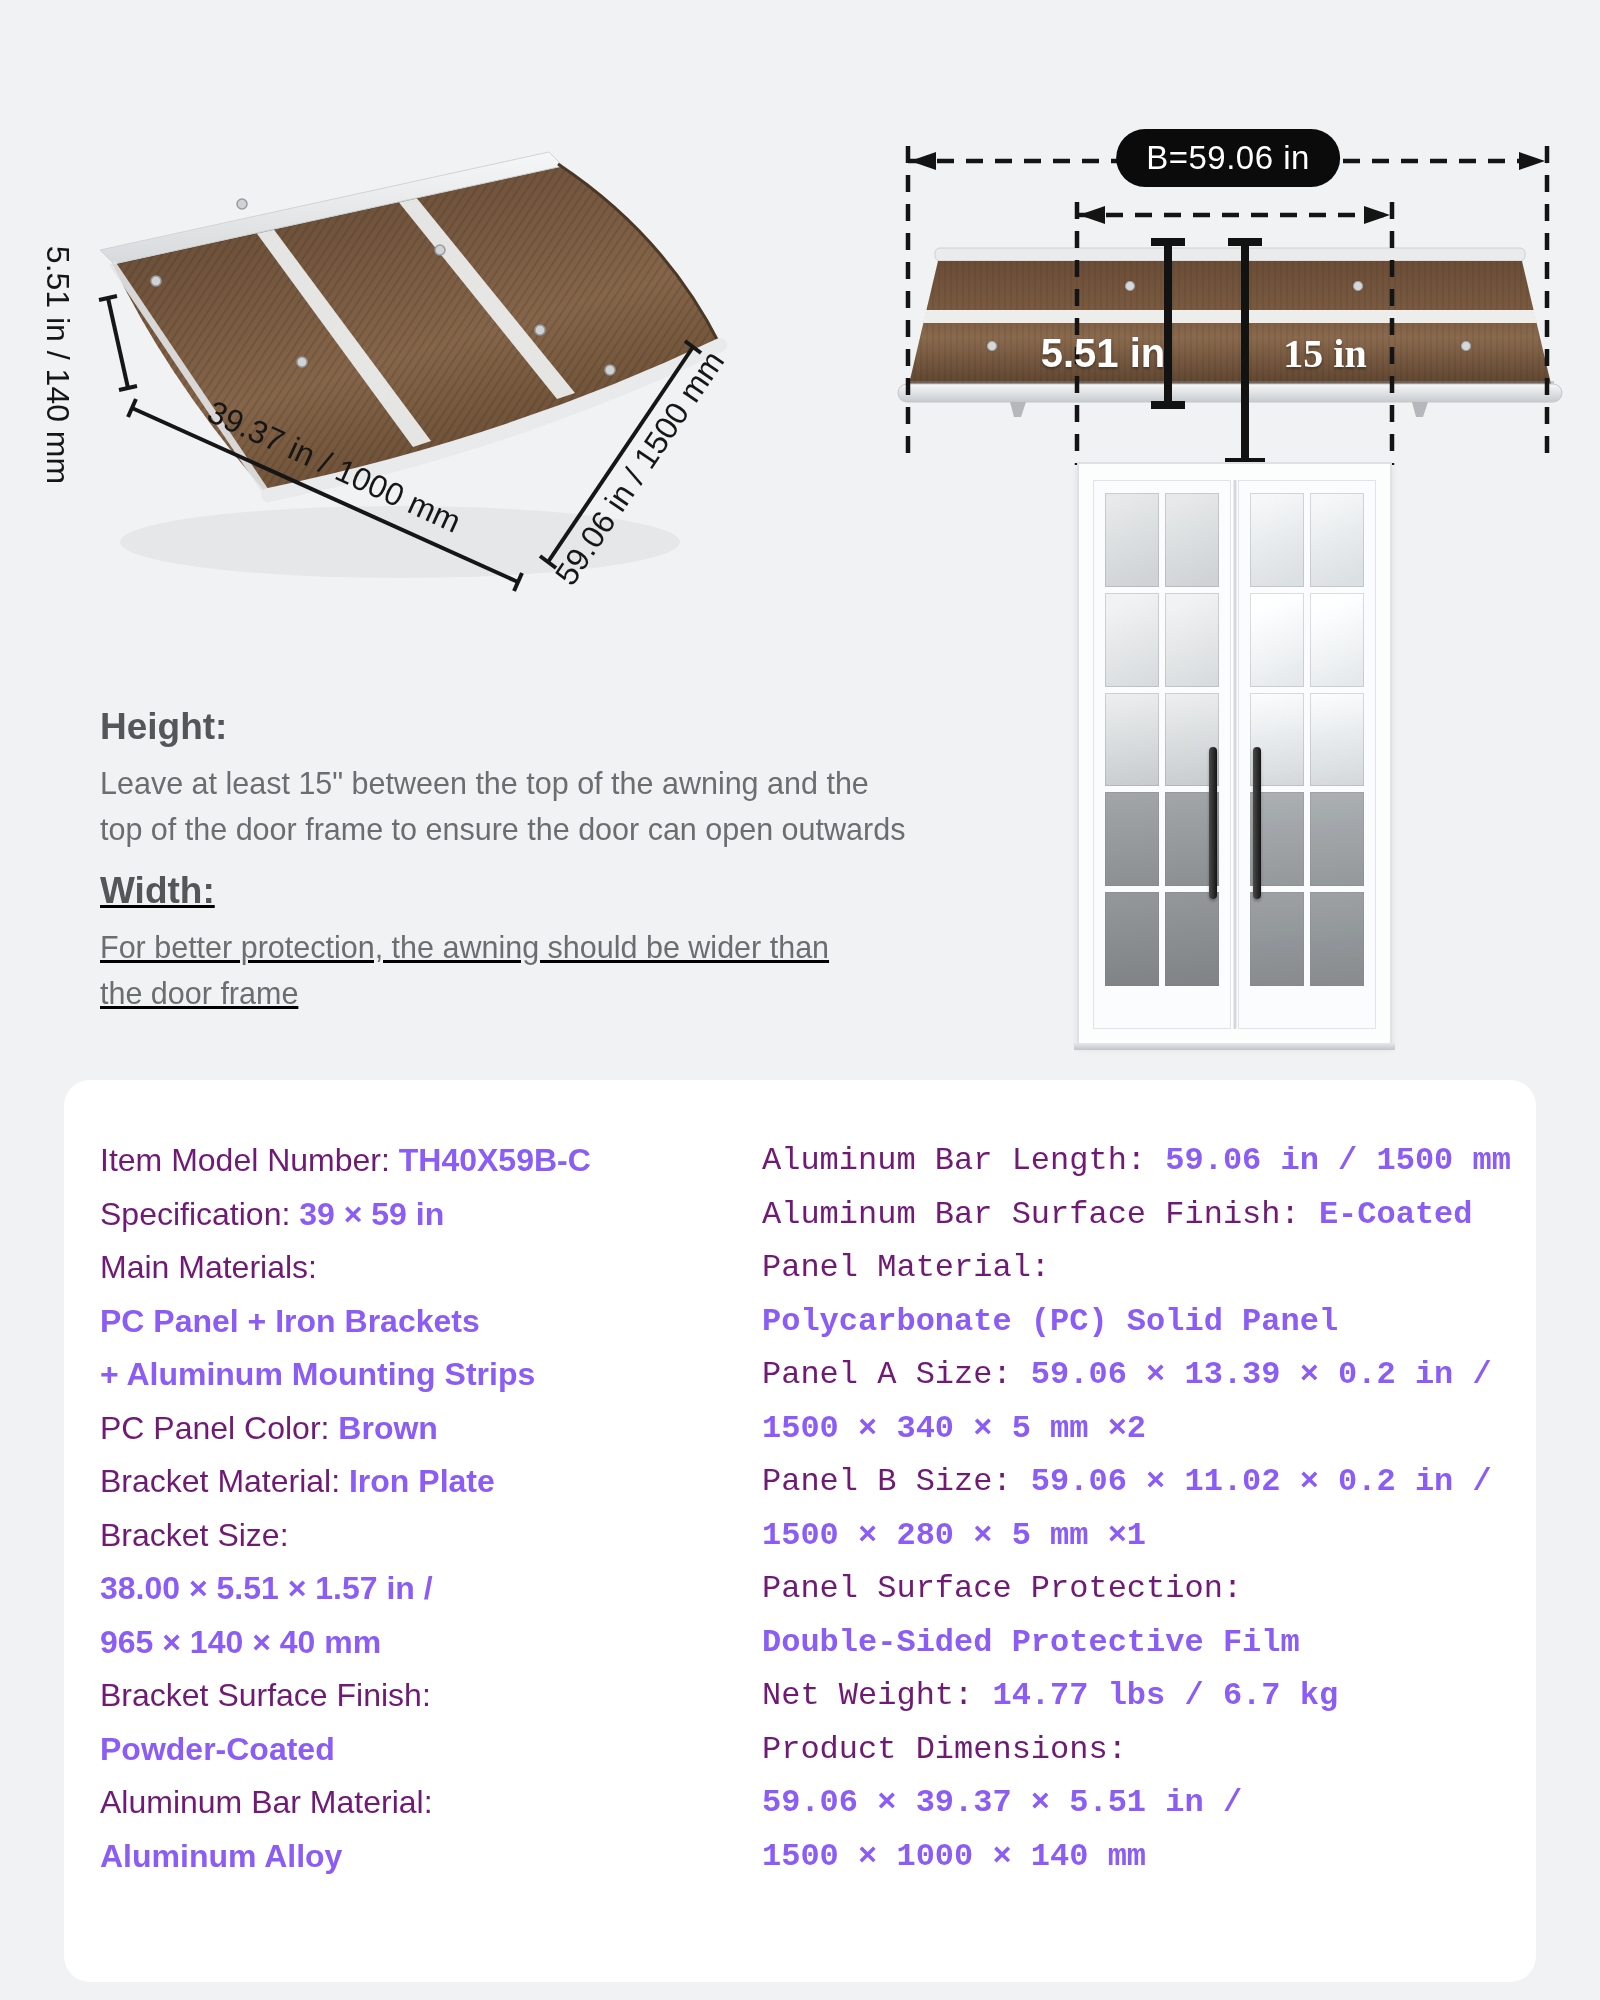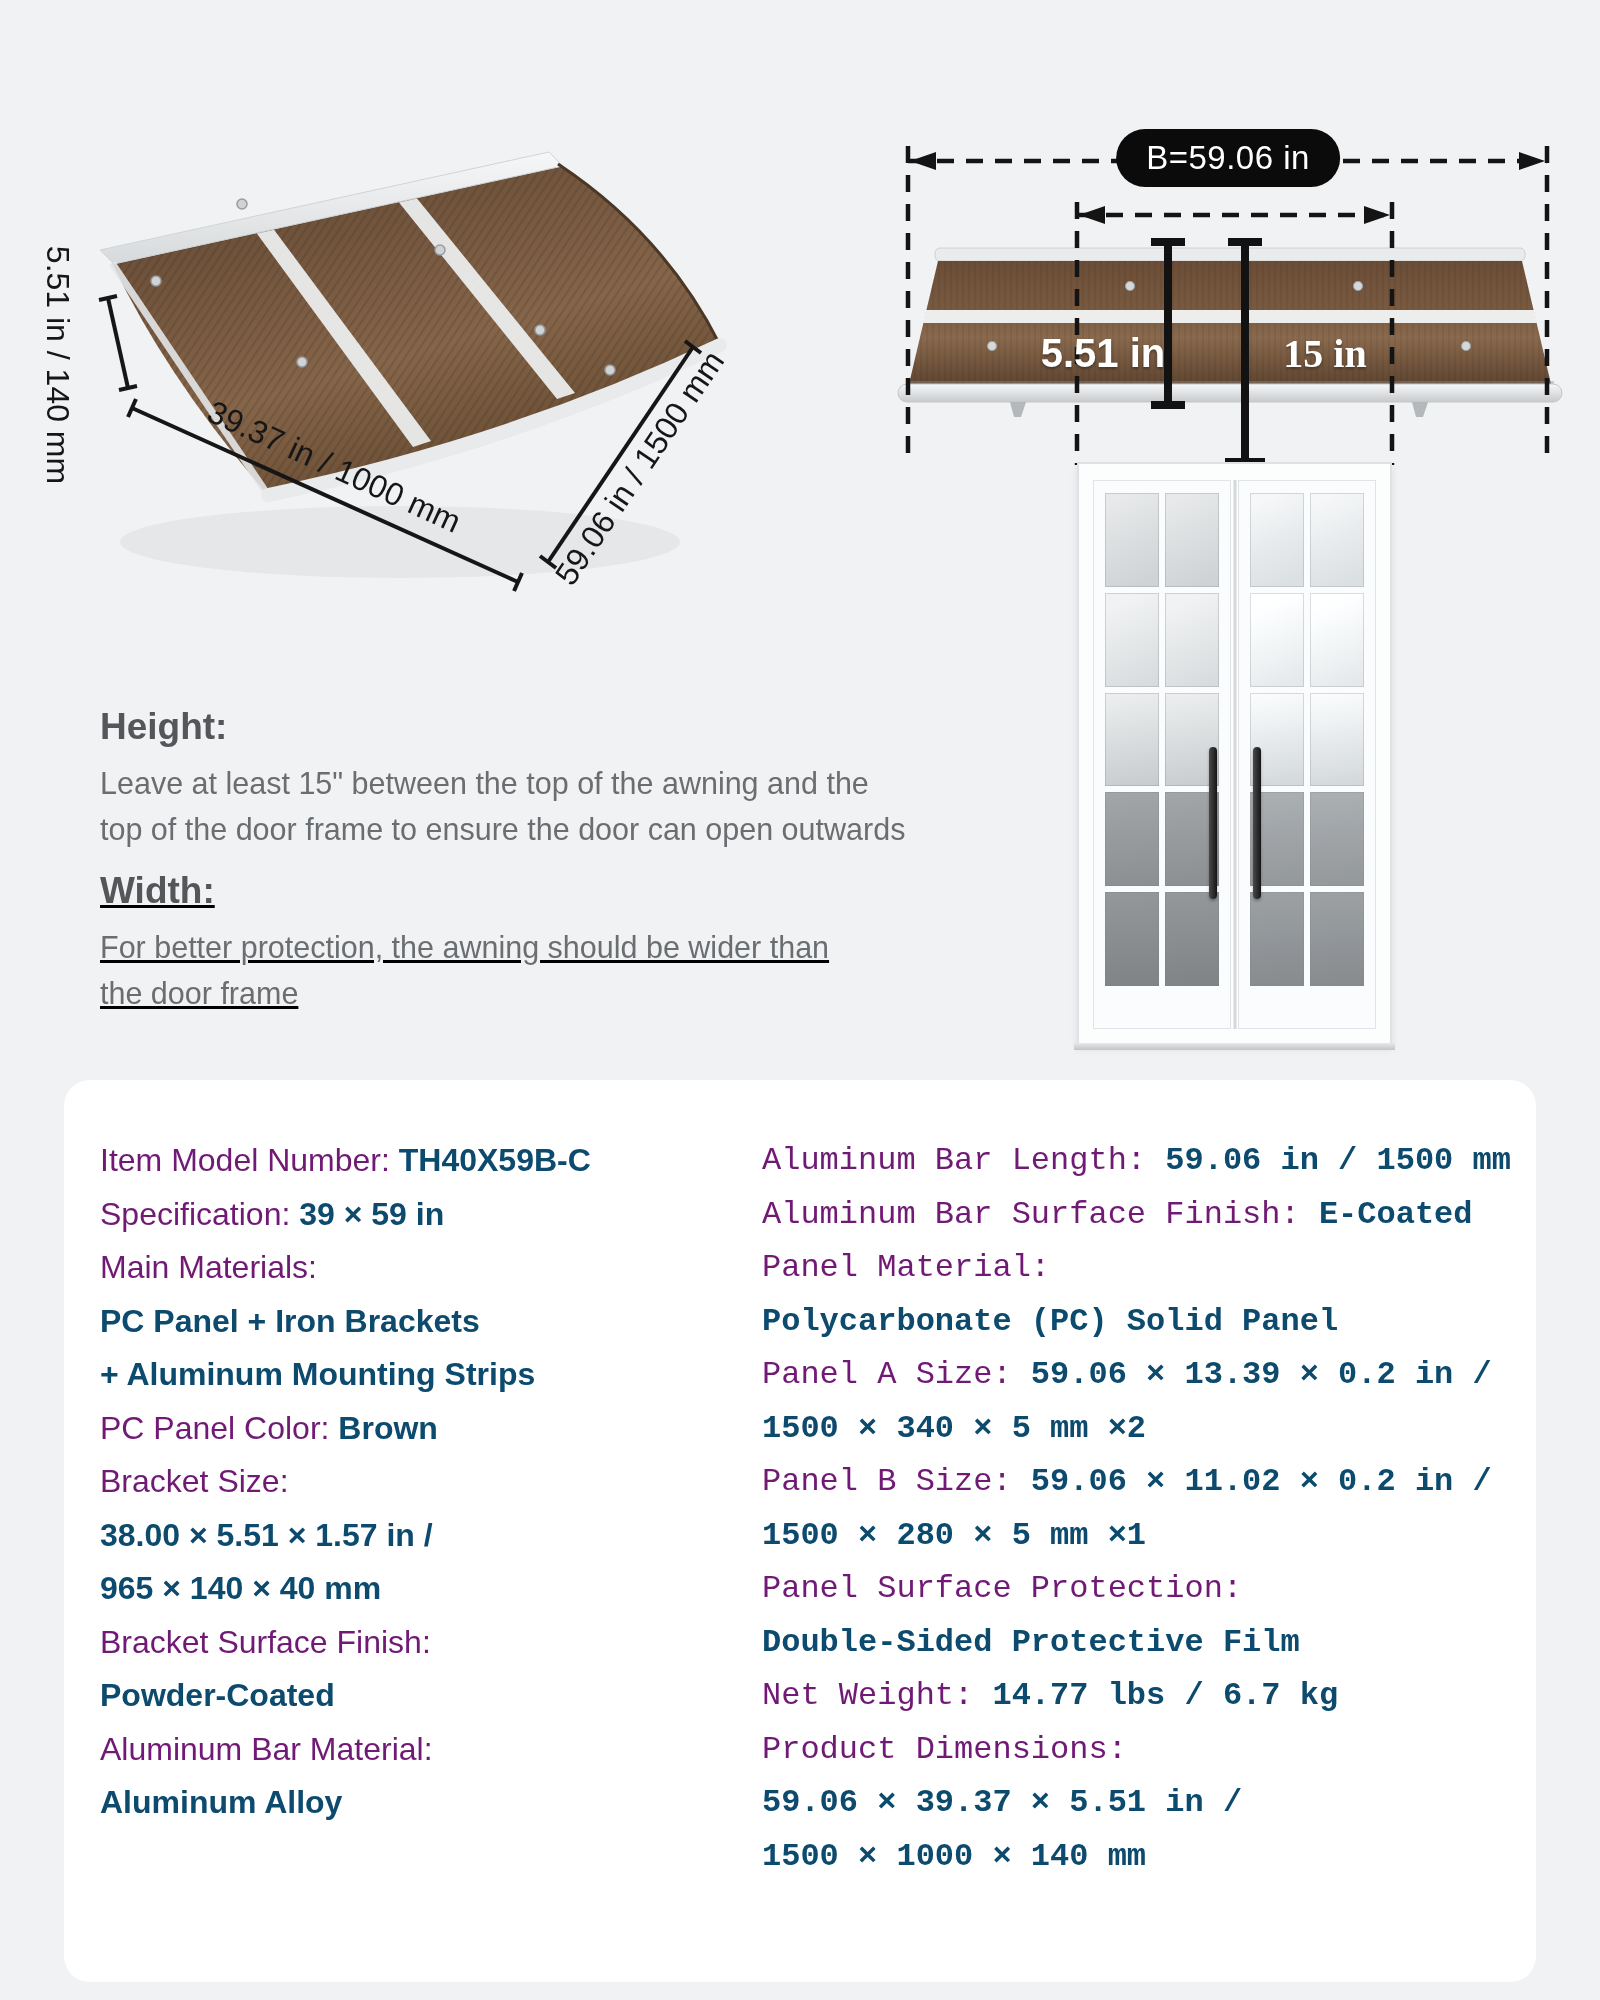--- a/index.html
+++ b/index.html
@@ -52,21 +52,21 @@
   .note{position:absolute;left:100px;width:820px;}
   .note-height{top:706px;} .note-width{top:870px;text-decoration:underline;}
   .note h3{font-size:37px;font-weight:700;color:#54565a;margin:0 0 12px 0;}
   .note p{font-size:30.5px;color:#6b6e71;line-height:46px;margin:0;}
 
   
   .card{position:absolute;left:64px;top:1080px;width:1472px;height:902px;background:#ffffff;border-radius:26px;}
   .speccol{position:absolute;top:54px;font-size:32px;line-height:53.5px;white-space:nowrap;}
   .colleft{left:36px;} .colright{left:698px;font-family:Liberation Mono, monospace;}
   .spec-label{color:#701a75;}
-  .spec-value{color:#0c4a6e;font-weight:700;}
+  .spec-value{color:#8b5cf6;font-weight:700;}
 </style>
 </head>
 <body>
 
 <div class="page">
 
   <div class="illus3d">
     <svg width="740" height="520" viewBox="0 0 740 520">
       <defs>
         <linearGradient id="pg" x1="0" y1="0" x2="0.55" y2="1">
@@ -241,20 +241,21 @@
   </section>
 
   <section class="card">
     <div class="speccol colleft" id="spec-left">
         <div class="spec-line"><span class="spec-label">Item Model Number: </span><span class="spec-value">TH40X59B-C</span></div>
         <div class="spec-line"><span class="spec-label">Specification: </span><span class="spec-value">39 × 59 in</span></div>
         <div class="spec-line"><span class="spec-label">Main Materials:</span></div>
         <div class="spec-line"><span class="spec-value">PC Panel + Iron Brackets</span></div>
         <div class="spec-line"><span class="spec-value">+ Aluminum Mounting Strips</span></div>
         <div class="spec-line"><span class="spec-label">PC Panel Color: </span><span class="spec-value">Brown</span></div>
+        <div class="spec-line"><span class="spec-label">Bracket Material: </span><span class="spec-value">Iron Plate</span></div>
         <div class="spec-line"><span class="spec-label">Bracket Size:</span></div>
         <div class="spec-line"><span class="spec-value">38.00 × 5.51 × 1.57 in /</span></div>
         <div class="spec-line"><span class="spec-value">965 × 140 × 40 mm</span></div>
         <div class="spec-line"><span class="spec-label">Bracket Surface Finish:</span></div>
         <div class="spec-line"><span class="spec-value">Powder-Coated</span></div>
         <div class="spec-line"><span class="spec-label">Aluminum Bar Material:</span></div>
         <div class="spec-line"><span class="spec-value">Aluminum Alloy</span></div>
       </div>
     <div class="speccol colright" id="spec-right">
         <div class="spec-line"><span class="spec-label">Aluminum Bar Length: </span><span class="spec-value">59.06 in / 1500 mm</span></div>

